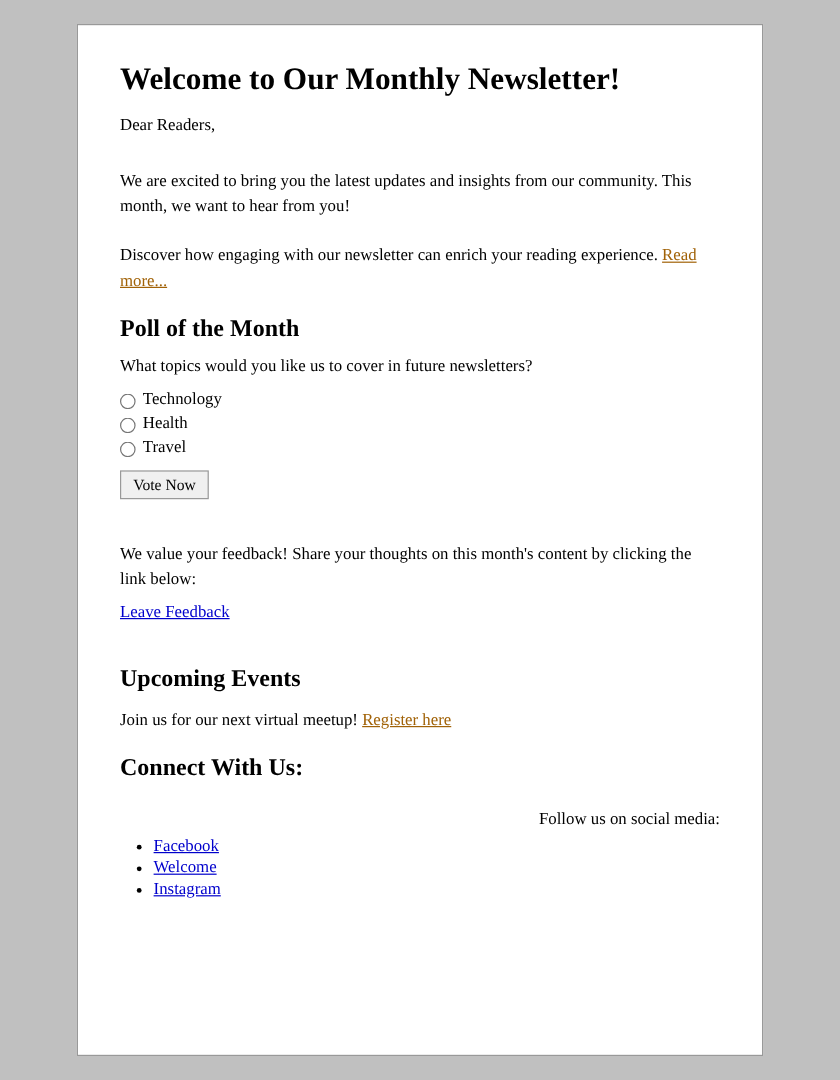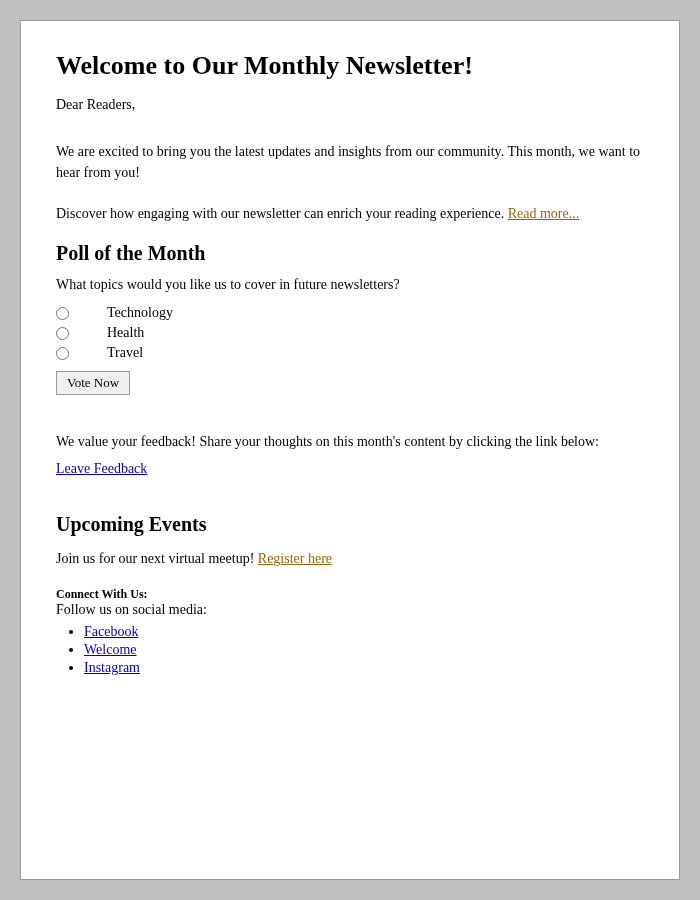--- a/index.html
+++ b/index.html
@@ -13,21 +13,21 @@
       display: flex;
       justify-content: center;
       align-items: flex-start;
       min-height: 900px;
       padding: 20px;
       font-family: Times New Roman, serif;
     }
 
     .newsletter-container {
       background: #ffffff;
-      width: 660px;
+      width: 572px;
       min-height: 860px;
       padding: 30px 35px 30px 35px;
       border: 1px solid #999;
     }
 
     .main-title {
       font-size: 26px;
       font-weight: bold;
       margin-bottom: 16px;
       font-family: Times New Roman, serif;
@@ -65,21 +65,20 @@
     .poll-options {
       list-style: none;
       margin-bottom: 10px;
     }
 
     .poll-option {
       display: flex;
       align-items: center;
       margin-bottom: 4px;
       font-size: 14px;
-      gap: 32px;
     }
 
     .poll-option input[type="radio"] {
       margin-right: 6px;
     }
 
     .vote-button {
       font-size: 13px;
       padding: 3px 10px;
       background: #f0f0f0;
@@ -104,28 +103,29 @@
       margin-bottom: 20px;
     }
 
     .events-text {
       font-size: 14px;
       margin-bottom: 18px;
       line-height: 1.5;
     }
 
     .connect-title {
-      font-size: 12px;
+      font-size: 20px;
       font-weight: bold;
-      margin-bottom: 0;
+      margin-bottom: 24px;
     }
 
     .social-intro {
       font-size: 14px;
       margin-bottom: 6px;
+      text-align: right;
     }
 
     .social-list {
       list-style: disc;
       padding-left: 28px;
       margin-bottom: 18px;
     }
 
     .social-list li {
       font-size: 14px;

